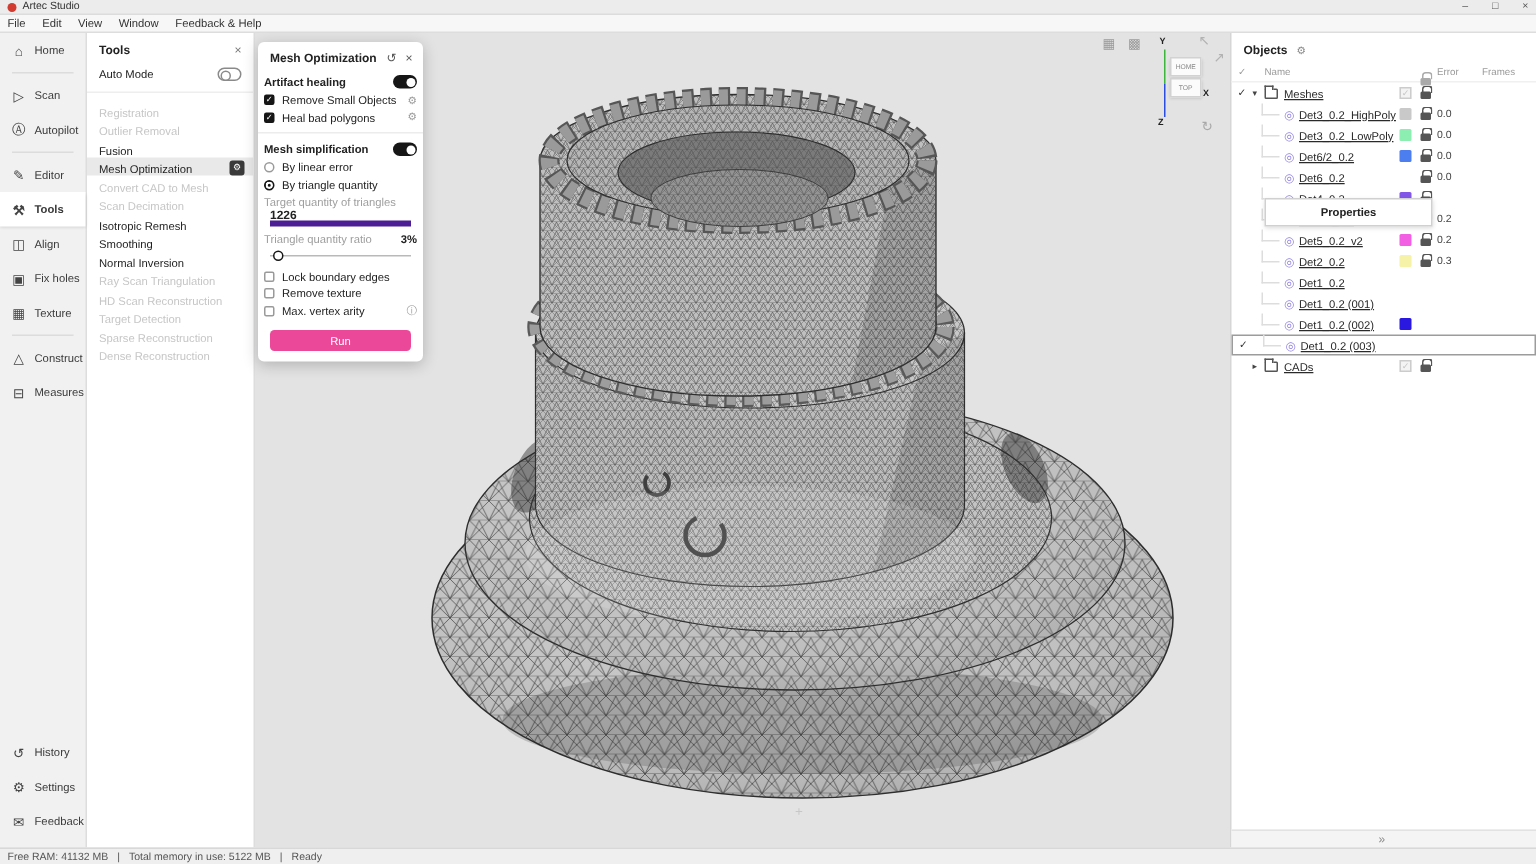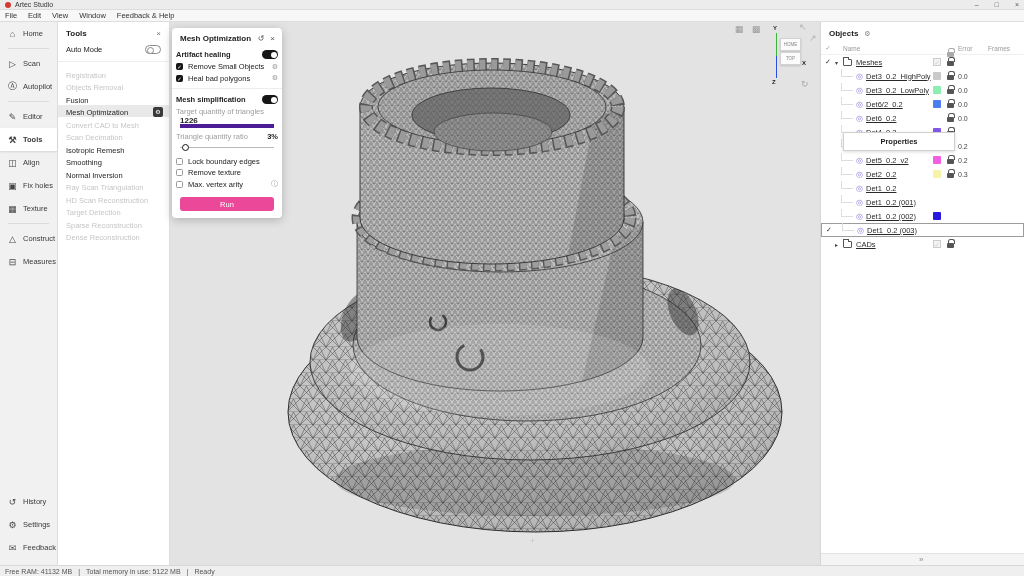--- a/index.html
+++ b/index.html
@@ -201,21 +201,21 @@
   </div>
   <div class="automode">
     <span>Auto Mode</span>
     <span class="tgl off"></span>
   </div>
   <div class="tools-list">
       <div class="tool-item dis">
         <span class="tool-lb">Registration</span>
       </div>
       <div class="tool-item dis">
-        <span class="tool-lb">Objects Removal</span>
+        <span class="tool-lb">Outlier Removal</span>
       </div>
       <div class="tool-item">
         <span class="tool-lb">Fusion</span>
       </div>
       <div class="tool-item sel">
         <span class="tool-lb">Mesh Optimization</span>
         <span class="tool-gear">⚙</span>
       </div>
       <div class="tool-item dis">
         <span class="tool-lb">Convert CAD to Mesh</span>
@@ -270,20 +270,30 @@
         <span class="cb ck">✓</span>
         <span class="cb-lb">Heal bad polygons</span>
         <span class="row-gear">⚙</span>
       </div>
     </div>
   <div class="dlg-divider"></div>
   <div class="dlg-row dlg-sect">
     <span>Mesh simplification</span>
     <span class="tgl on"></span>
   </div>
+  <div>
+      <div class="dlg-row">
+        <span class="radio"></span>
+        <span class="cb-lb">By linear error</span>
+      </div>
+      <div class="dlg-row">
+        <span class="radio sel"></span>
+        <span class="cb-lb">By triangle quantity</span>
+      </div>
+    </div>
   <div class="dlg-row gray-lb">Target quantity of triangles</div>
   <div class="val-row">1226</div>
   <div class="dlg-row ratio-row" style="margin-top:3px;">
     <span class="gray-lb">Triangle quantity ratio</span>
     <span class="ratio-val">3%</span>
   </div>
   <div class="slider">
     <span class="track"></span>
     <span class="knob"></span>
   </div>

